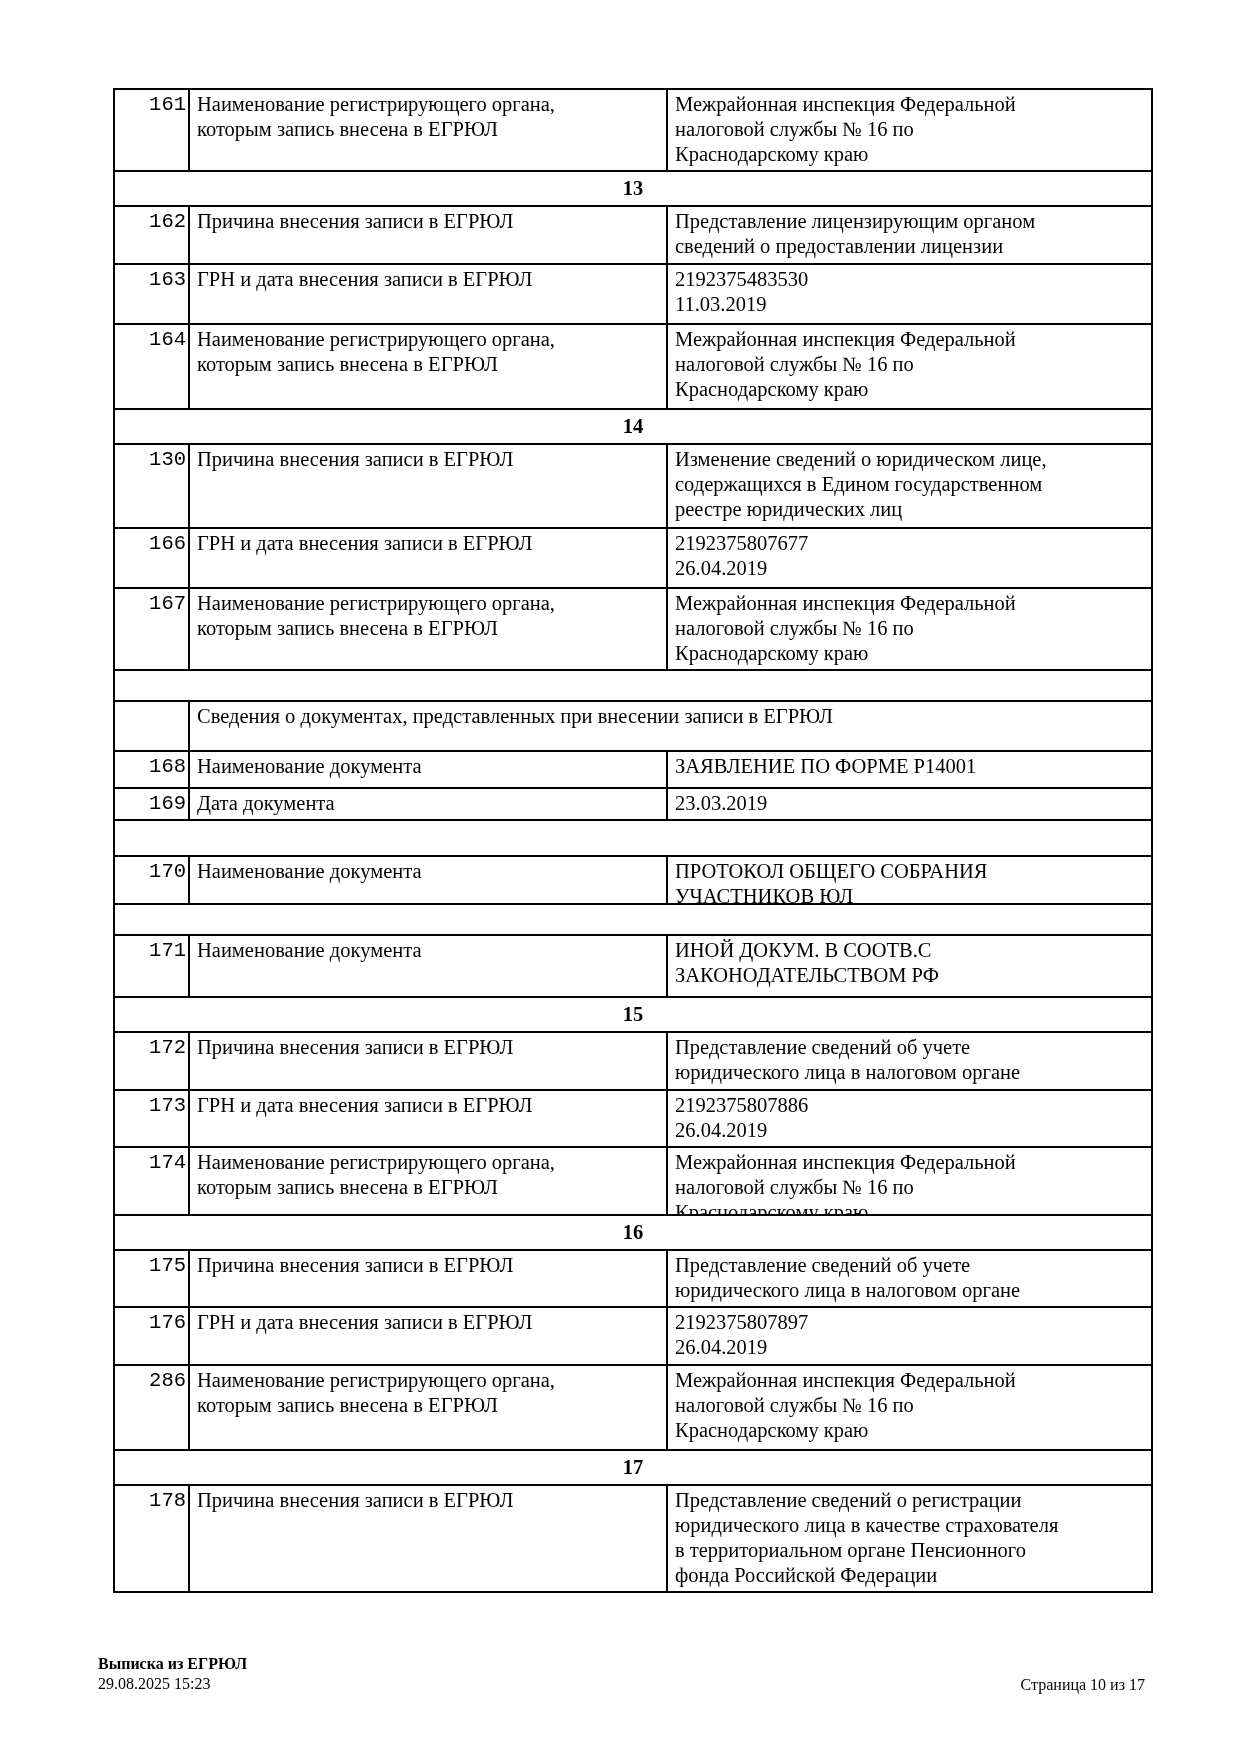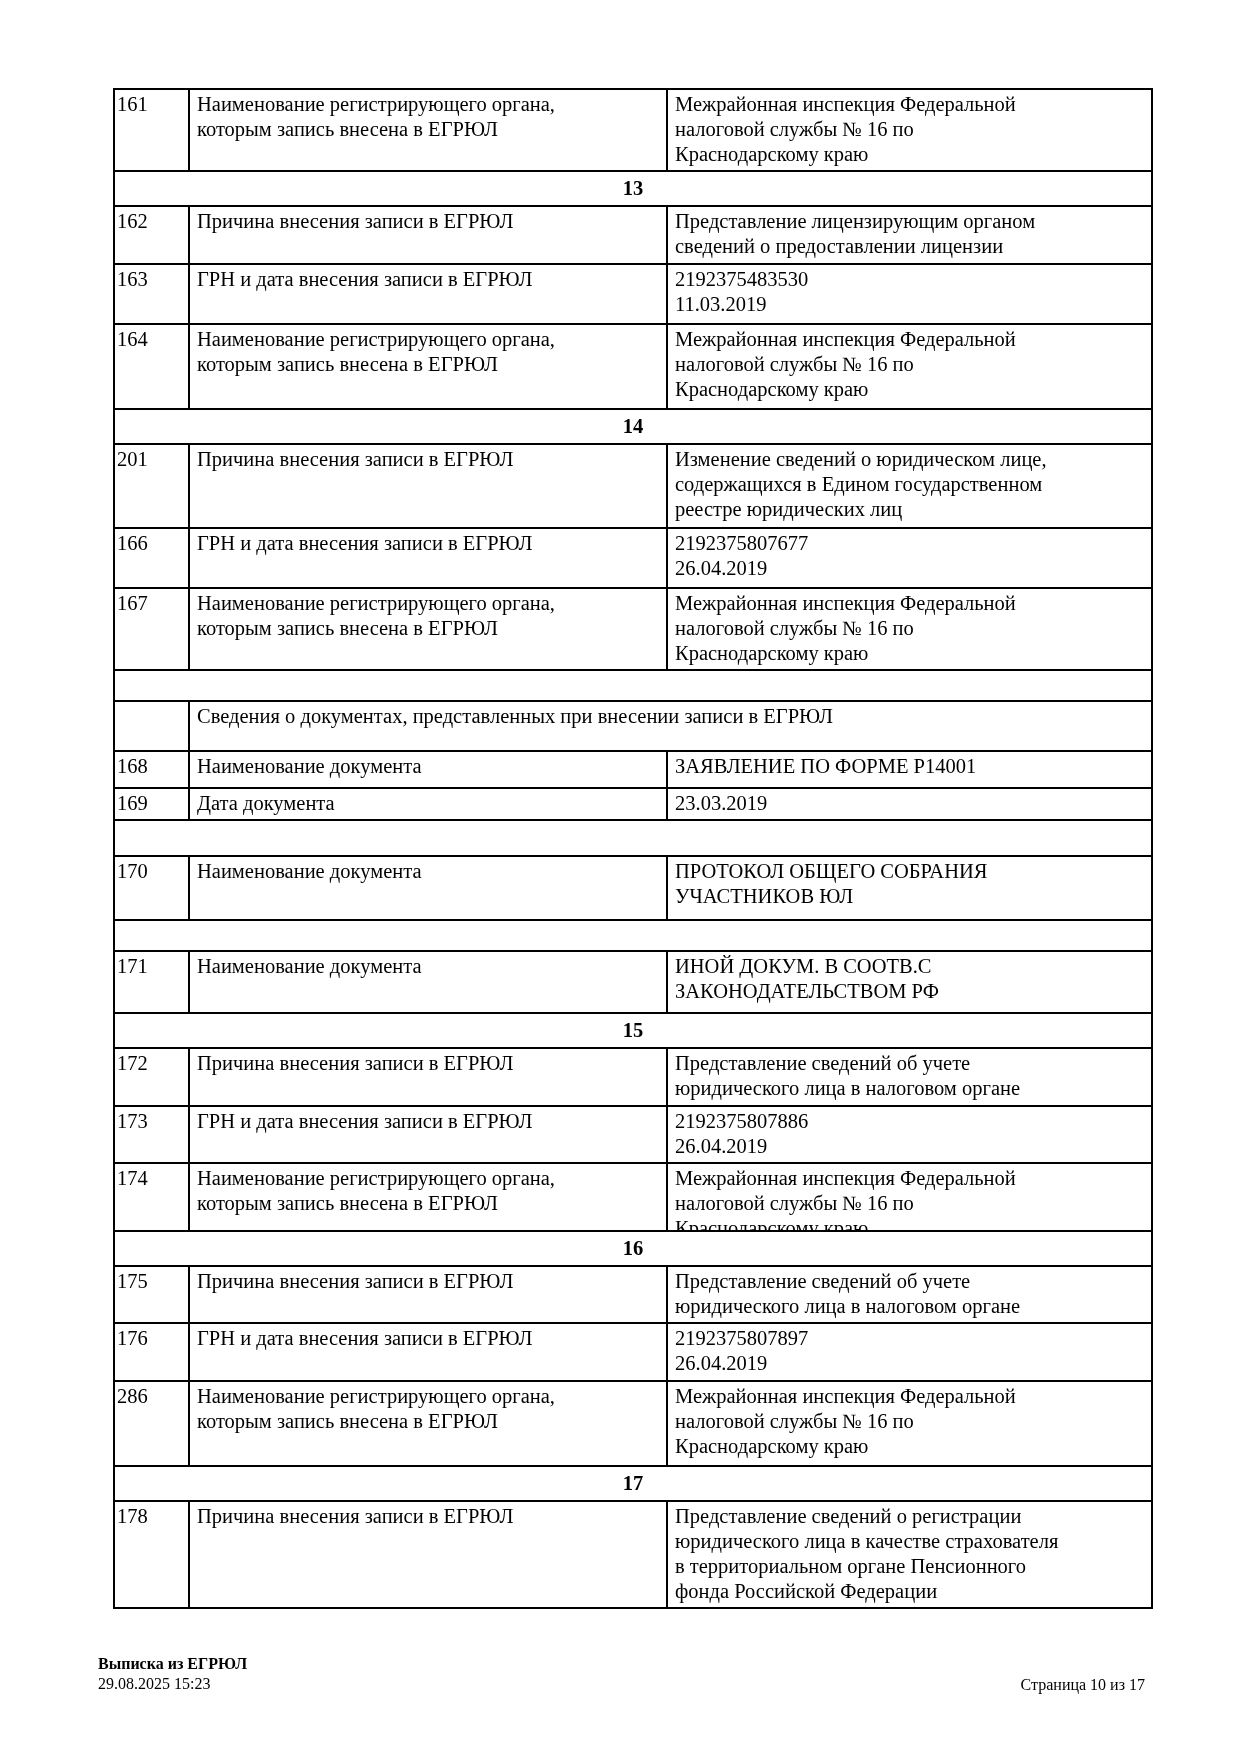--- a/index.html
+++ b/index.html
@@ -31,22 +31,22 @@
   .row.subheader{grid-template-columns:75px 1fr;}
   .c{
     box-sizing:border-box;
     padding:2px 7px 2px 7px;
     font-size:20.5px;
     line-height:25px;
     overflow:hidden;
   }
   .c.num{
     border-right:2px solid #000;
-    text-align:left;
-    padding-left:2px;padding-right:2px;
+    text-align:right;
+    padding-left:2px;padding-right:2px;font-family:Liberation Mono, monospace;
   }
   .c.label{
     border-right:2px solid #000;
     white-space:pre-line;
   }
   .c.value{white-space:pre-line;}
   .c.span{white-space:pre-line;}
   .row.section{
     text-align:center;
     font-weight:bold;
@@ -107,21 +107,21 @@
       <div class="c label">Наименование регистрирующего органа,
 которым запись внесена в ЕГРЮЛ</div>
       <div class="c value">Межрайонная инспекция Федеральной
 налоговой службы № 16 по
 Краснодарскому краю</div>
     </div>
 
     <div class="row section" style="height:35px">14</div>
 
     <div class="row data" style="height:84px">
-      <div class="c num">201</div>
+      <div class="c num">130</div>
       <div class="c label">Причина внесения записи в ЕГРЮЛ</div>
       <div class="c value">Изменение сведений о юридическом лице,
 содержащихся в Едином государственном
 реестре юридических лиц</div>
     </div>
 
     <div class="row data" style="height:60px">
       <div class="c num">166</div>
       <div class="c label">ГРН и дата внесения записи в ЕГРЮЛ</div>
       <div class="c value">2192375807677
@@ -151,21 +151,21 @@
     </div>
 
     <div class="row data" style="height:32px">
       <div class="c num">169</div>
       <div class="c label">Дата документа</div>
       <div class="c value">23.03.2019</div>
     </div>
 
     <div class="row spacer" style="height:36px"></div>
 
-    <div class="row data" style="height:64px">
+    <div class="row data" style="height:48px">
       <div class="c num">170</div>
       <div class="c label">Наименование документа</div>
       <div class="c value">ПРОТОКОЛ ОБЩЕГО СОБРАНИЯ
 УЧАСТНИКОВ ЮЛ</div>
     </div>
 
     <div class="row spacer" style="height:31px"></div>
 
     <div class="row data" style="height:62px">
       <div class="c num">171</div>

